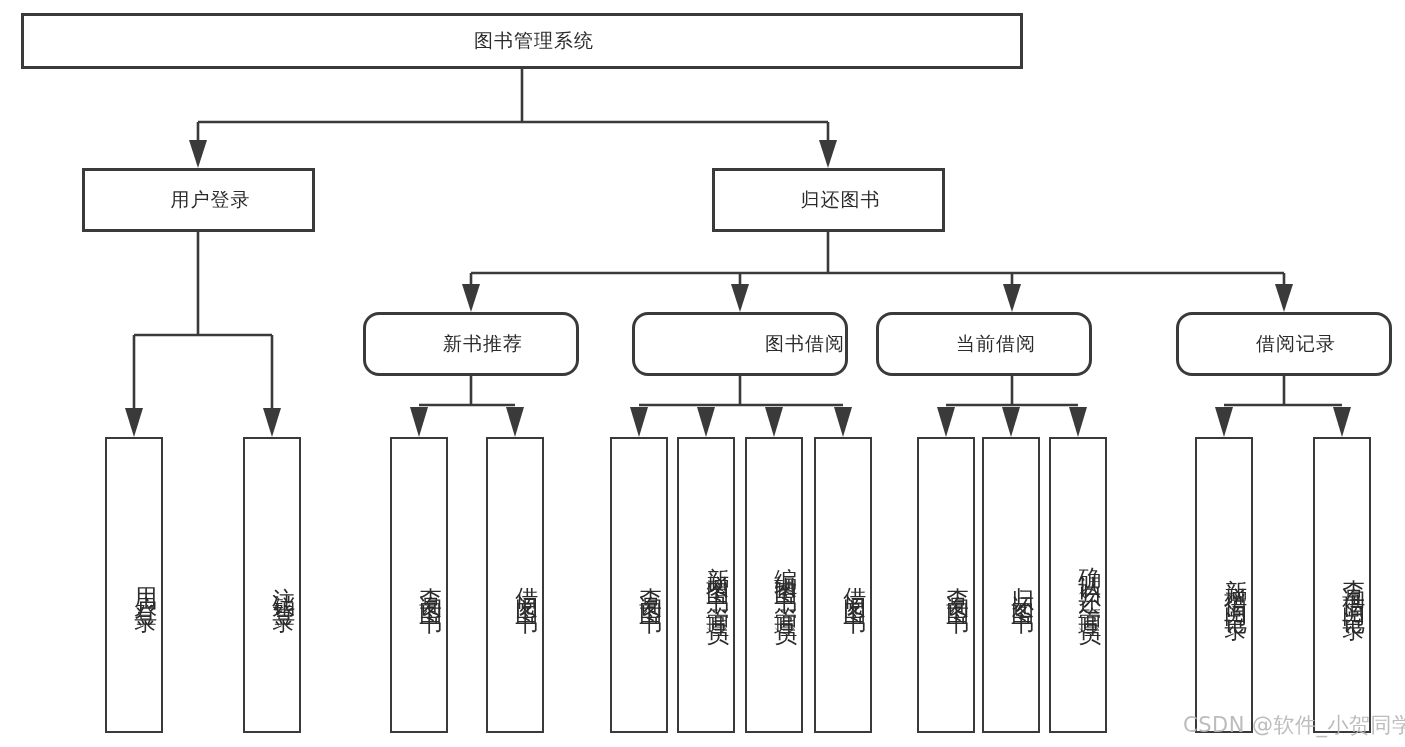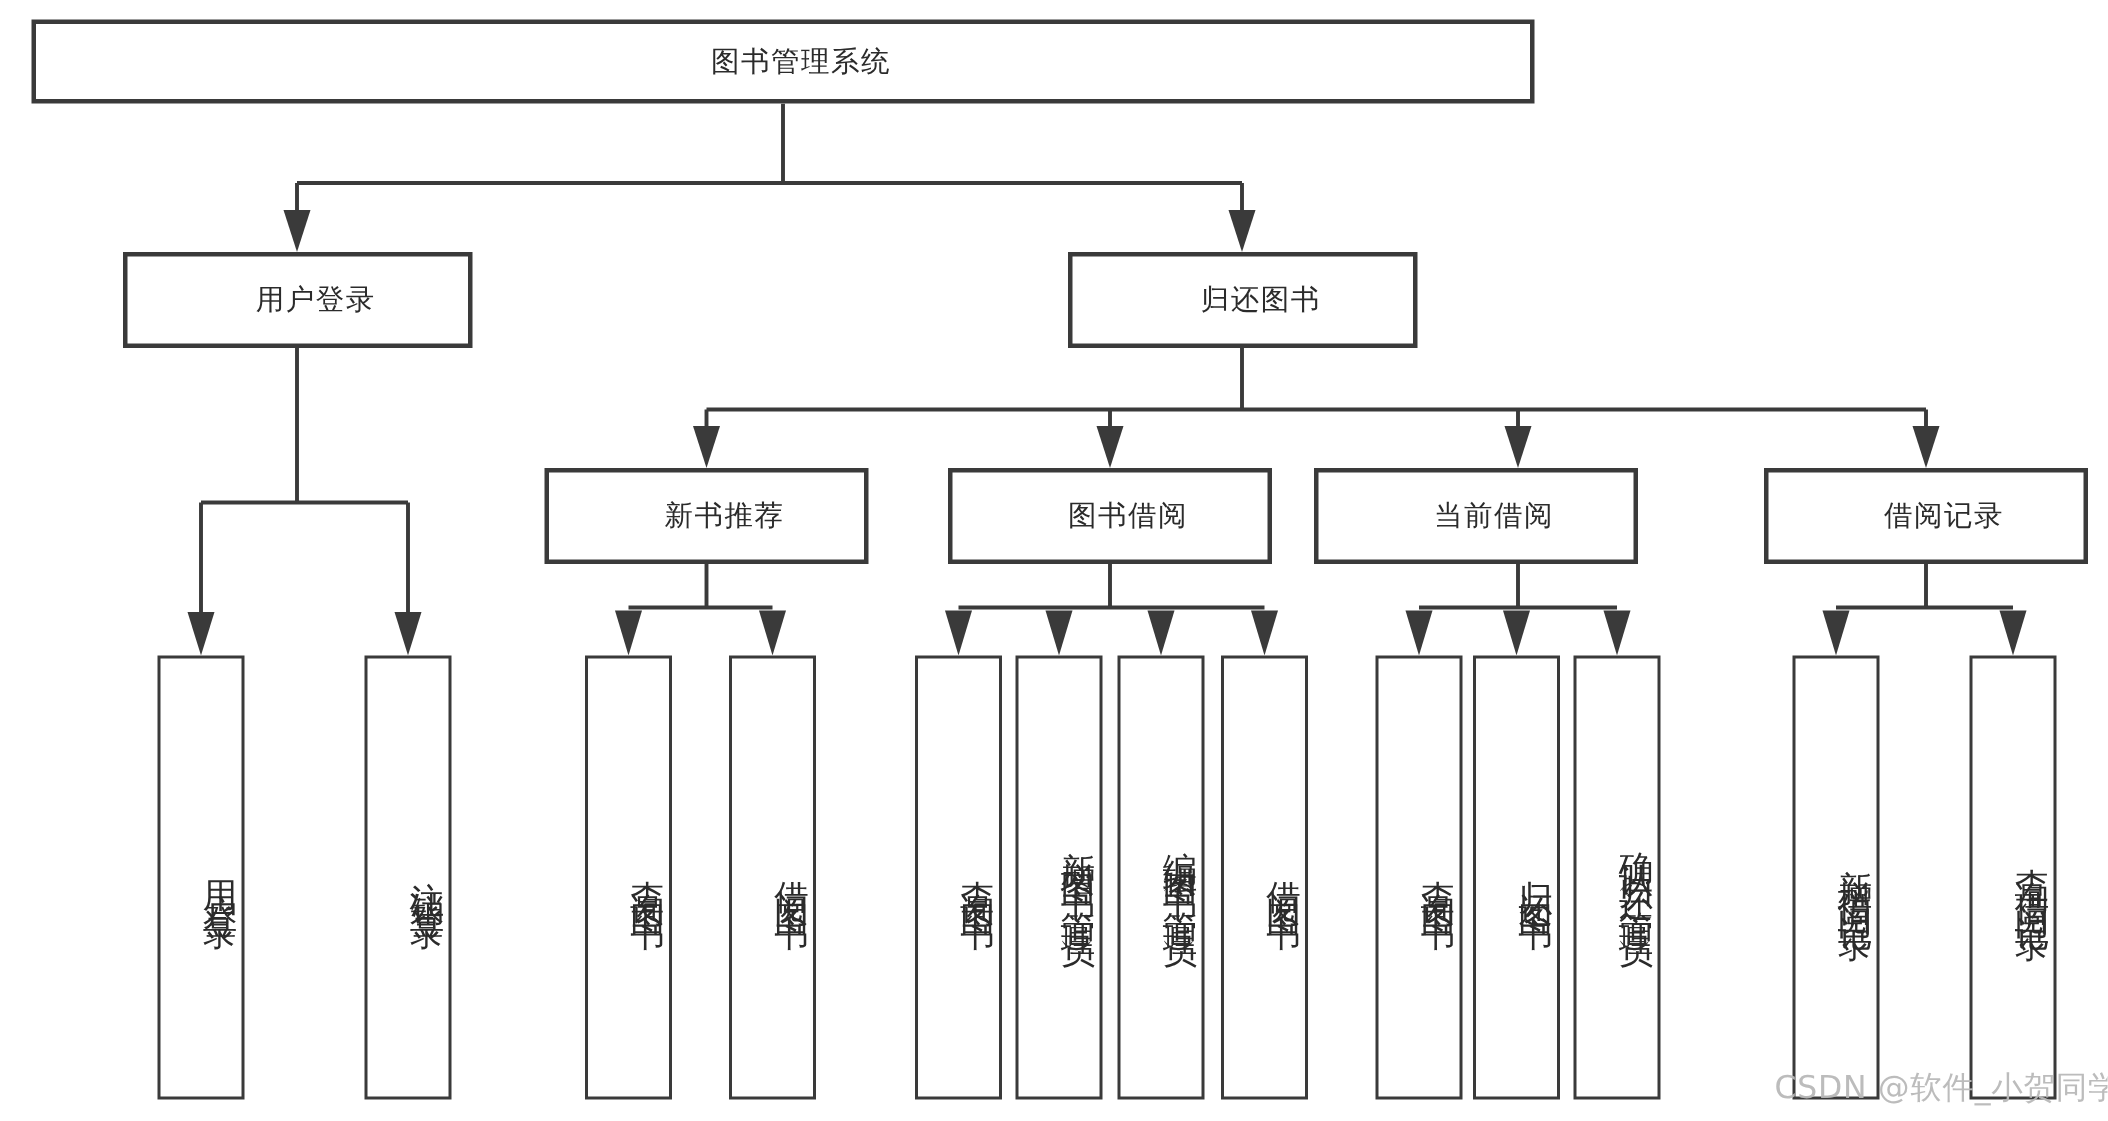--- a/index.html
+++ b/index.html
@@ -41,21 +41,21 @@
     justify-content: center;
     padding-left: 24px;
   }
   .hlabel {
     font-size: 19px;
     letter-spacing: 1px;
     white-space: nowrap;
   }
   .root-box  { left: 21px;  top: 13px;  width: 1002px; height: 56px; }
   .lv2       { top: 168px; width: 233px; height: 64px; }
-  .lv3       { top: 312px; width: 216px; height: 64px; }
+  .lv3       { top: 312px; width: 216px; height: 64px; border-radius: 16px; }
   .leaf {
     top: 437px;
     width: 58px;
     height: 296px;
     border-width: 2.5px;
   }
   .vtext {
     writing-mode: vertical-rl;
     text-orientation: mixed;
     font-size: 23px;
@@ -127,21 +127,21 @@
   <div class="box lv2" style="left:82px;">
     <span class="hlabel">用户登录</span>
   </div>
   <div class="box lv2" style="left:712px;">
     <span class="hlabel">归还图书</span>
   </div>
 
   <div class="box lv3" style="left:363px;">
     <span class="hlabel">新书推荐</span>
   </div>
-  <div class="box lv3" style="left:632px;">
+  <div class="box lv3" style="left:632px;justify-content:flex-end;">
     <span class="hlabel">图书借阅</span>
   </div>
   <div class="box lv3" style="left:876px;">
     <span class="hlabel">当前借阅</span>
   </div>
   <div class="box lv3" style="left:1176px;">
     <span class="hlabel">借阅记录</span>
   </div>
 
   <div class="box leaf" style="left:105px;">

